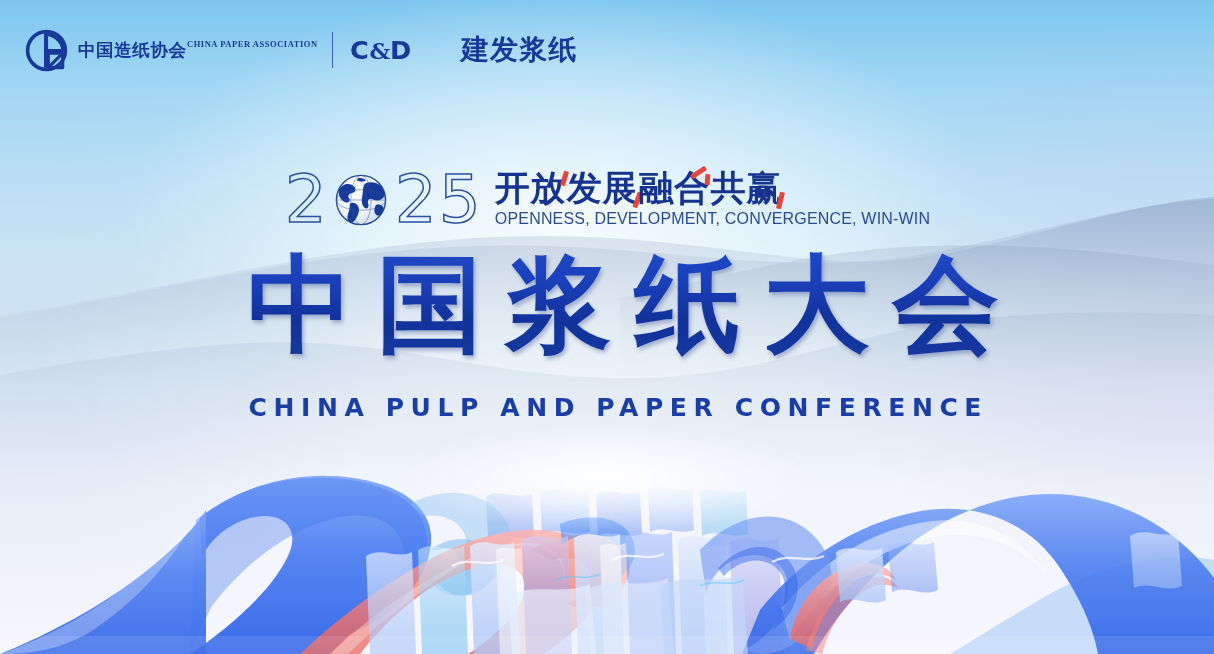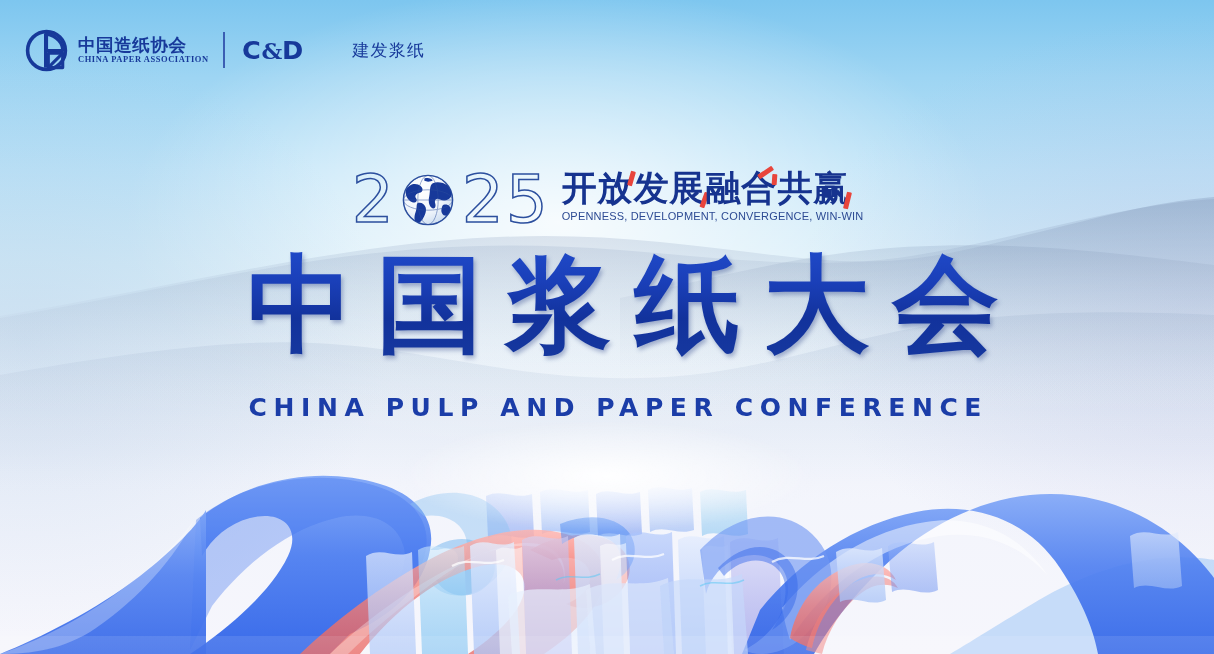--- a/index.html
+++ b/index.html
@@ -31,35 +31,35 @@
   #mtn2{ top:150px; height:300px; }
   #mtn3{ top:255px; height:260px; }
 
   
   #logo-bar{
     position:absolute; left:24px; top:27px; height:46px;
     display:flex; align-items:center; gap:0px; z-index:40;
   }
   #cpa-block{ display:flex; align-items:center; gap:9px; }
   #cpa-mark{ width:45px; height:45px; }
-  #cpa-text{ display:flex; flex-direction:column; justify-content:center; }
+  #cpa-text{ display:flex; flex-direction:row; justify-content:center; }
   #cpa-cn{
     font-size:17.5px; font-weight:700; color:#17399a; letter-spacing:.6px;
     line-height:1.15; white-space:nowrap;
   }
   #cpa-en{
     font-size:8.3px; font-weight:700; color:#17399a; letter-spacing:.55px;
     line-height:1.2; white-space:nowrap; font-family:"Liberation Serif", serif;
     transform:scaleX(1.02); transform-origin:left center;
   }
   #logo-divider{ width:1.6px; height:36px; background:#2b4aa8; opacity:.85; margin:0 17px; }
   #cnd-block{ display:flex; align-items:center; gap:10px; }
   #cnd-logo{ height:29px; }
   #cnd-cn{
-    font-size:17px; font-weight:400; color:#17399a; letter-spacing:1.2px;
+    font-size:28px; font-weight:700; color:#17399a; letter-spacing:1.2px;
     white-space:nowrap; line-height:1;
   }
 
   
   #theme-row{
     position:absolute; top:167px; left:0; width:1214px;
     display:flex; justify-content:center; align-items:flex-start; z-index:30;
   }
   #year{ display:flex; align-items:center; height:66px; }
   .digit{
@@ -76,21 +76,21 @@
     font-size:35px; font-weight:700; color:#16338f;
     letter-spacing:.5px; line-height:40px; white-space:nowrap;
     font-family:"Liberation Sans", sans-serif;
     display:flex; align-items:flex-end; gap:1px;
   }
   .slg{ position:relative; display:inline-block; }
   .slg .accent{
     position:absolute; background:#e8453c; border-radius:1px; pointer-events:none;
   }
   #slogan-en{
-    font-size:11px; font-weight:400; color:#2c4a93;
+    font-size:16px; font-weight:400; color:#2c4a93;
     letter-spacing:.18px; white-space:nowrap; margin-top:2px;
     text-align:left;
   }
 
   
   #title-cn{
     position:absolute; top:249px; left:0; width:1214px; z-index:30;
     text-align:center;
     font-size:106px; line-height:112px; font-weight:700;
     letter-spacing:23px; text-indent:23px;

